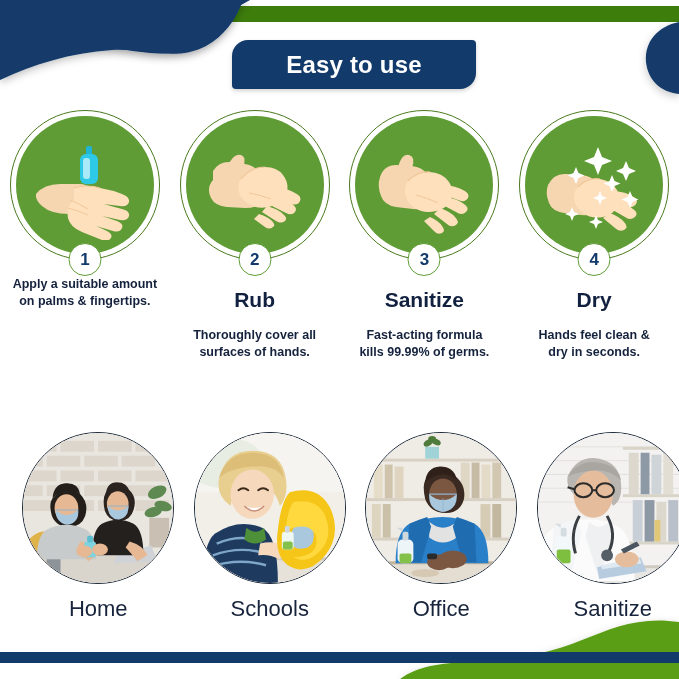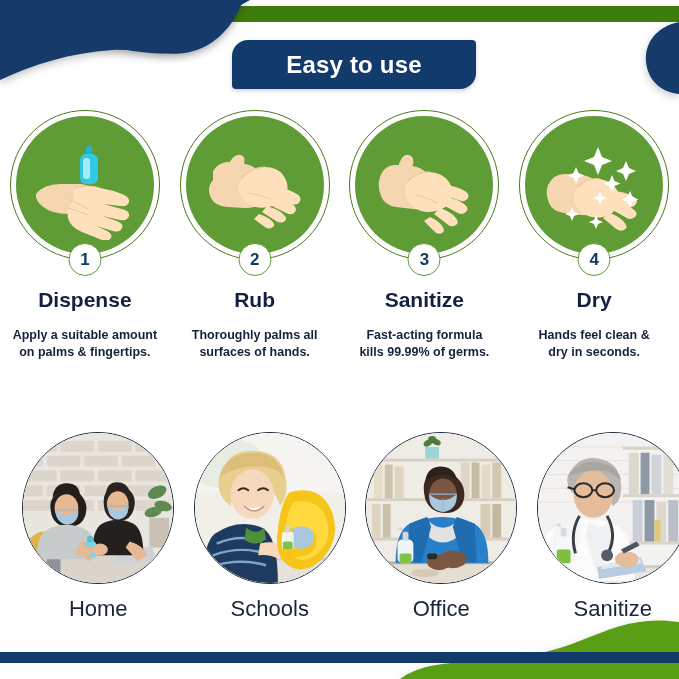--- a/index.html
+++ b/index.html
@@ -183,21 +183,20 @@
                      q10,3 18,5 q8,2 7,7 q-1,5 -9,4 l-18,-4
                      q9,3 15,5 q7,3 5,7 q-2,5 -9,3 l-17,-5
                      q7,3 11,5 q6,3 4,7 q-3,4 -9,2 l-20,-8 q-12,-5 -14,-14 q-2,-12 6,-18 Z" fill="#ffe0bd"></path>
             <path d="M44,58 q14,-4 26,0" stroke="#f0c79a" stroke-width="1.2" fill="none"></path>
             <path d="M40,70 q10,4 18,9" stroke="#f0c79a" stroke-width="1" fill="none"></path>
             <path d="M38,78 q11,3 20,7" stroke="#f0c79a" stroke-width="1" fill="none"></path>
           </svg>
         </div>
         <div class="step-badge">1</div>
       </div>
-      <div class="step-title">Dispense</div>
       <div class="step-desc">
         <span>Apply a suitable amount</span><br>
         <span>on palms &amp; fingertips.</span>
       </div>
     </div>
 
     <div class="step">
       <div class="step-circle-wrap">
         <div class="step-ring"></div>
         <div class="step-disc">
@@ -215,21 +214,21 @@
             <path d="M68,77 q11,3 16,8 q5,4 2,7 q-4,3 -9,0 l-14,-9 Z" fill="#ffe0bd"></path>
             <path d="M60,85 q9,3 13,7 q4,4 1,6 q-4,3 -8,0 l-11,-8 Z" fill="#ffe0bd"></path>
             <path d="M42,50 q10,-12 24,-12" stroke="#f0c79a" stroke-width="1.2" fill="none"></path>
             <path d="M50,64 q12,2 22,6" stroke="#f0c79a" stroke-width="1" fill="none"></path>
           </svg>
         </div>
         <div class="step-badge">2</div>
       </div>
       <div class="step-title">Rub</div>
       <div class="step-desc">
-        <span>Thoroughly palms all</span><br>
+        <span>Thoroughly cover all</span><br>
         <span>surfaces of hands.</span>
       </div>
     </div>
 
     <div class="step">
       <div class="step-circle-wrap">
         <div class="step-ring"></div>
         <div class="step-disc">
           <svg width="112" height="112" viewBox="0 0 112 112">
 

